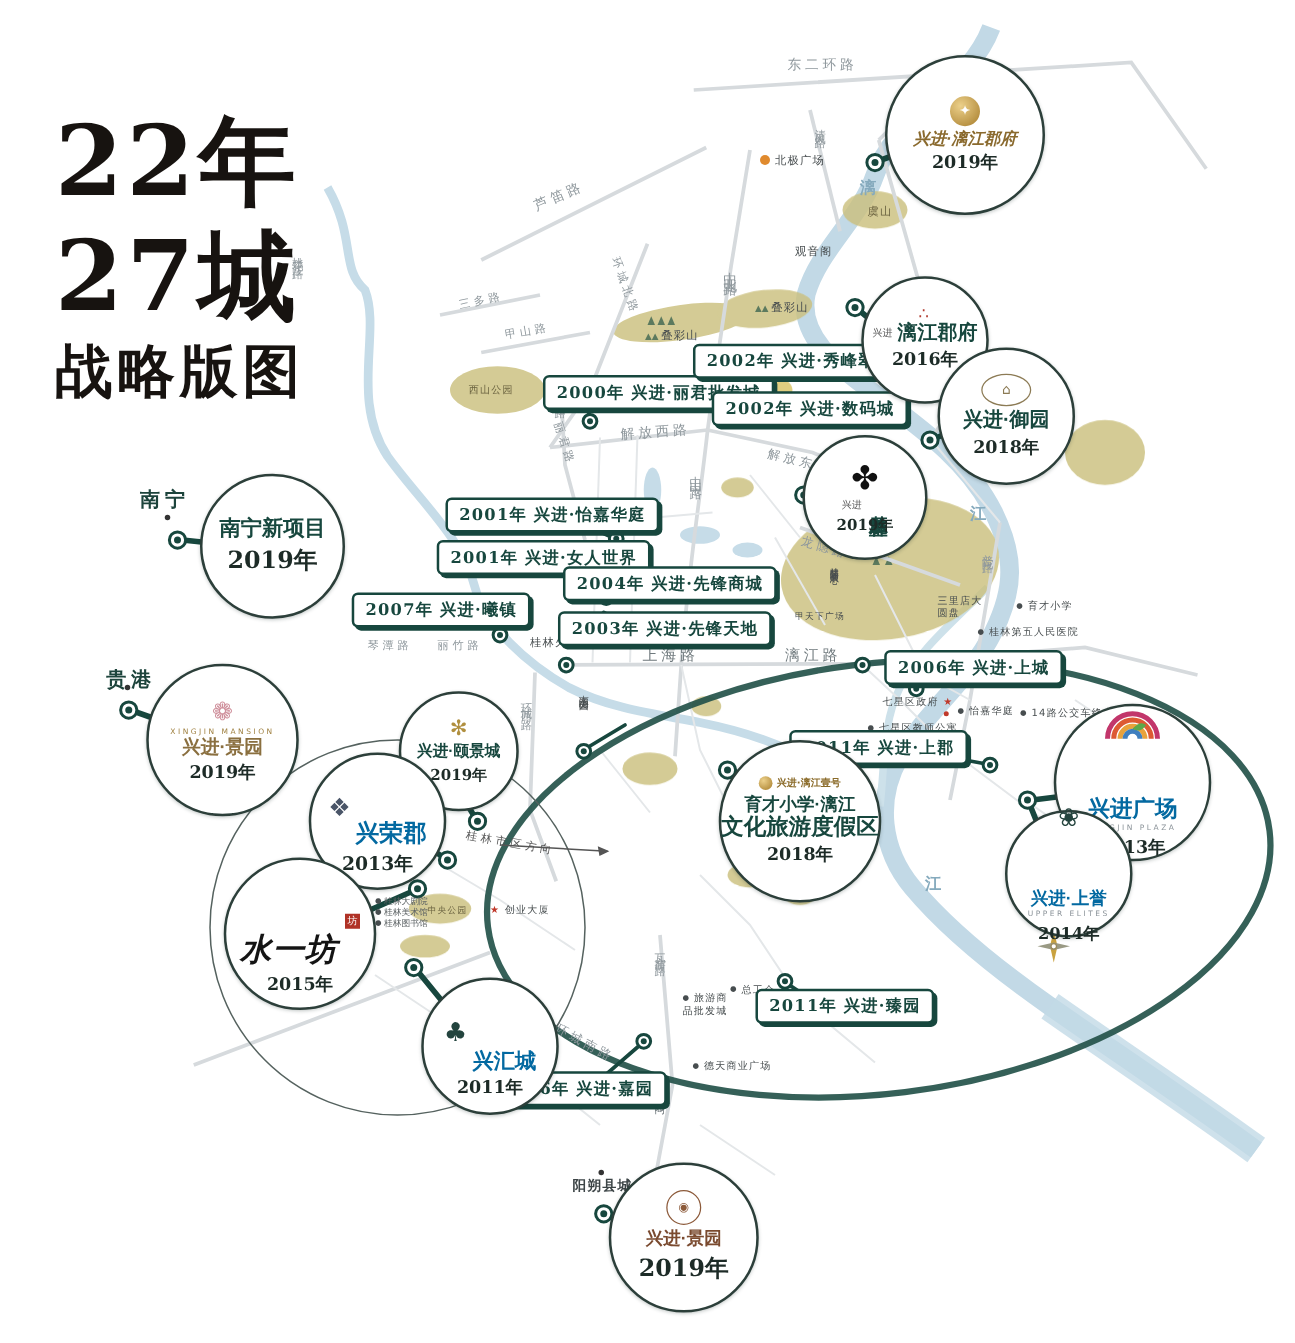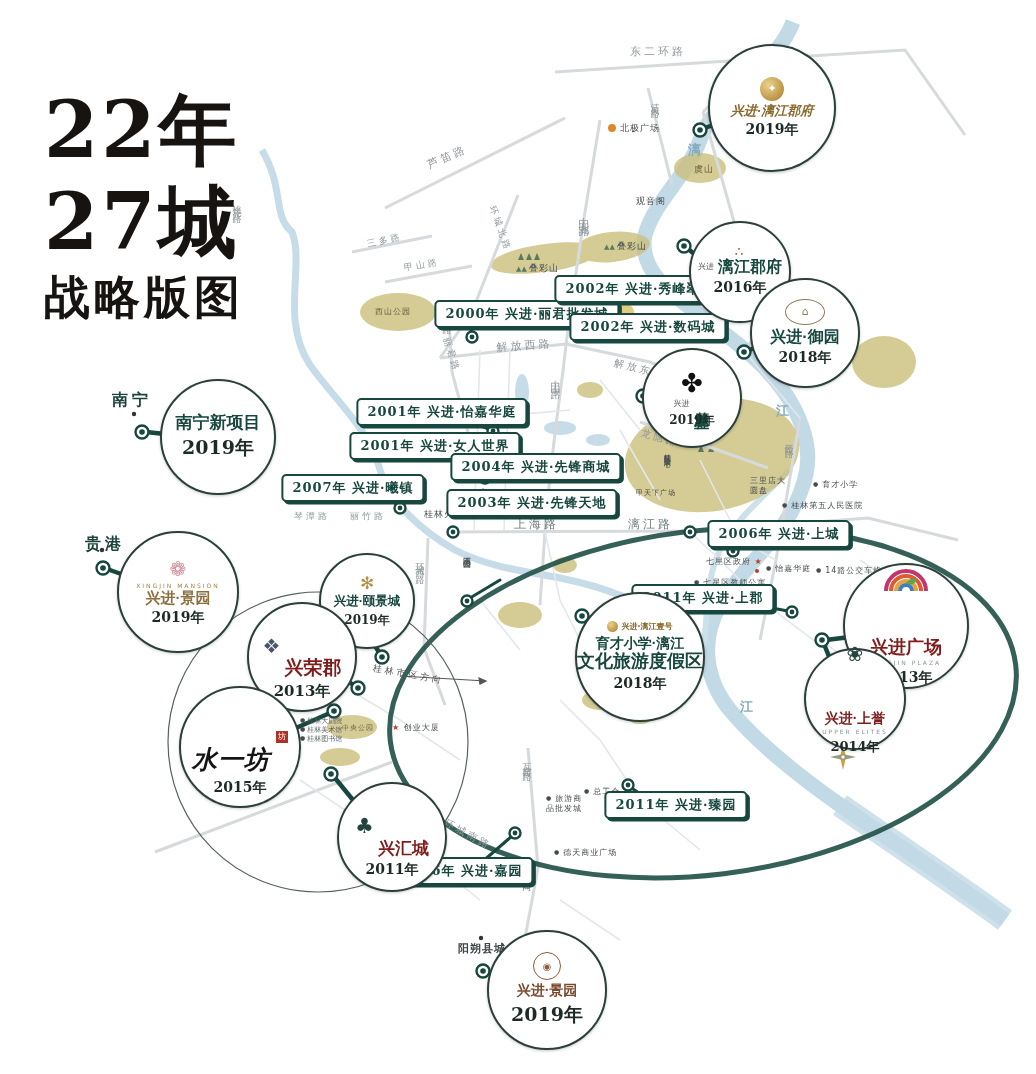--- a/index.html
+++ b/index.html
@@ -30,21 +30,21 @@
        border-radius:5px;box-shadow:2.5px 2.5px 0 #17473e;color:#17473e;
        font-family:"DejaVu Serif",serif;font-weight:700;font-size:13px;letter-spacing:1px;
        padding:3px 9px;white-space:nowrap;z-index:5;}
   
   .proj{position:absolute;transform:translate(-50%,-50%);background:#fff;border:2px solid #2c3f3a;
         border-radius:50%;display:flex;flex-direction:column;align-items:center;justify-content:center;
         text-align:center;z-index:6;box-shadow:0 1px 3px rgba(20,40,35,.25);}
   .proj .nm{font-family:Liberation Sans, sans-serif;font-weight:700;color:#17473e;line-height:1.15;}
   .proj .nm.gold{color:#8a6a2e;font-style:italic;}
   .proj .nm.brown{color:#7a4a2f;}
-  .proj .nm.dark{color:#7f1d1d;margin-top:44px;}
+  .proj .nm.dark{color:#0369a1;margin-top:44px;}
   .proj .yr{font-family:"DejaVu Serif",serif;font-weight:700;color:#1d2b27;font-size:14px;margin-top:3px;}
   .proj .en{font-size:6px;letter-spacing:2px;color:#8a9298;margin-top:1px;}
   .proj .en.gold{color:#a08243;}
   .proj .row{display:flex;align-items:center;gap:4px;}
   .lg-goldseal{width:24px;height:24px;border-radius:50%;background:radial-gradient(circle at 35% 32%,#ecd08a,#a67c2a);
       display:flex;align-items:center;justify-content:center;color:#fff;font-size:11px;margin-bottom:3px;}
   .lg-dots{color:#b03a2e;font-size:13px;letter-spacing:2px;line-height:.8;}
   .lg-oval{width:38px;height:24px;border:1.5px solid #8c7b55;border-radius:50%;display:flex;align-items:center;
       justify-content:center;color:#8c7b55;font-size:11px;margin-bottom:3px;}
   .lg-clover{color:#111;font-size:26px;}

